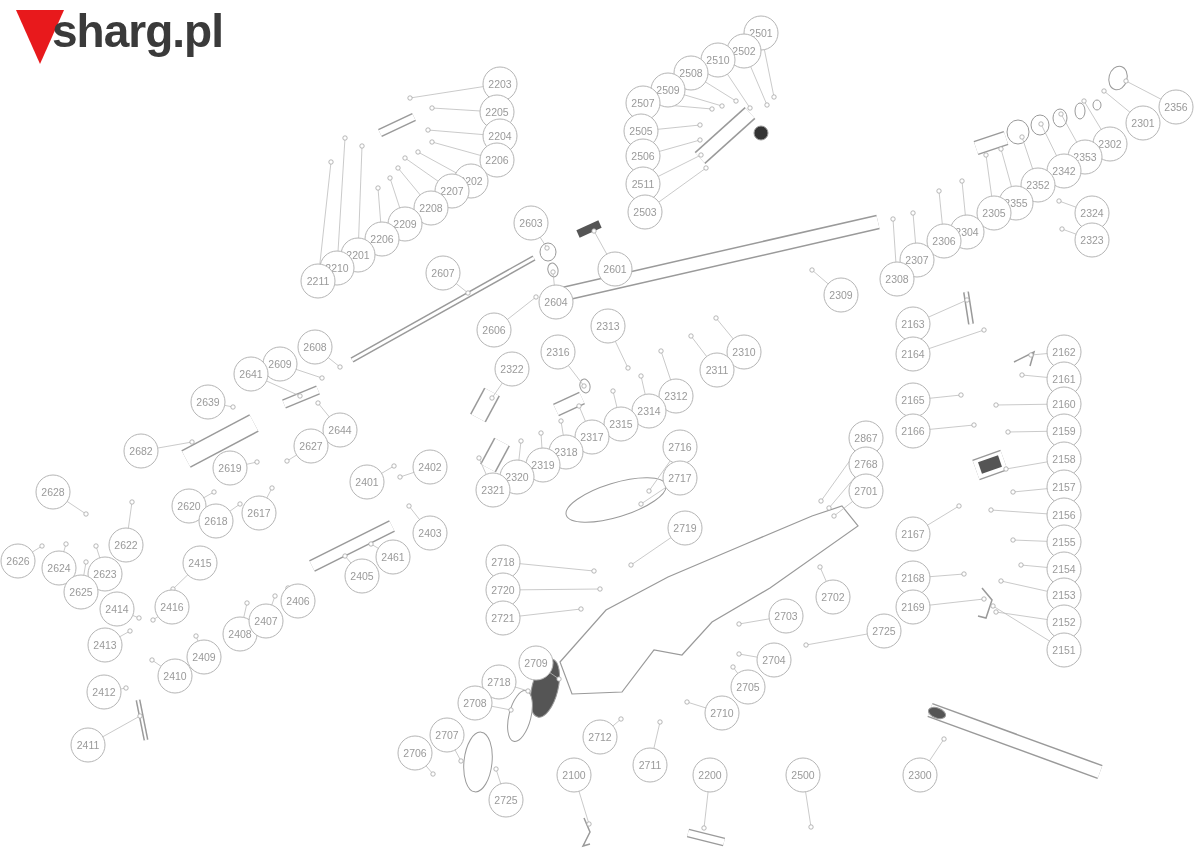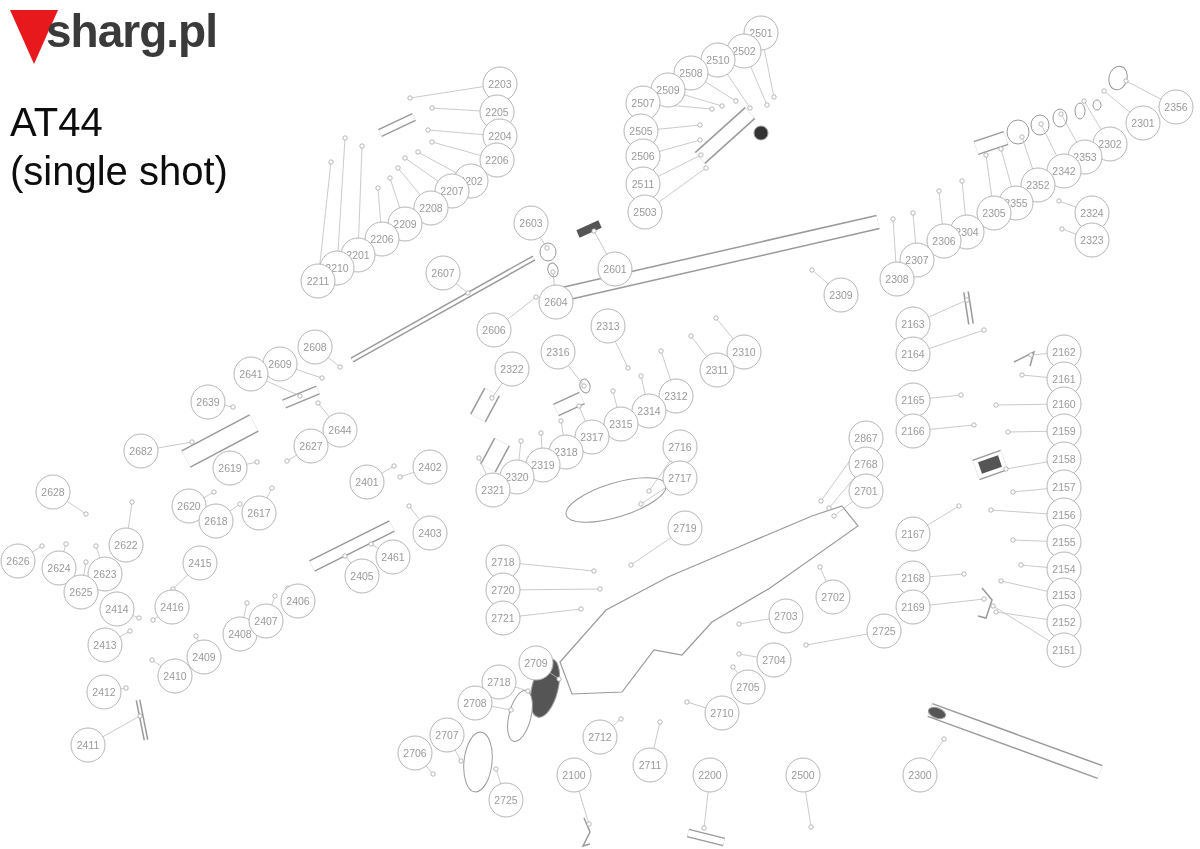--- a/index.html
+++ b/index.html
@@ -1,21 +1,21 @@
 <!DOCTYPE html>
 <html><head>
 <meta charset="utf-8">
 <style>
   html,body{margin:0;padding:0;}
   body{
     width:1200px;height:849px;position:relative;background:#ffffff;
     font-family:"Liberation Sans", sans-serif;overflow:hidden;
   }
   #stage{position:absolute;left:0;top:0;width:1200px;height:849px;}
-  header{position:absolute;left:10px;top:6px;z-index:5;}
+  header{position:absolute;left:16px;top:6px;z-index:5;}
   .logo{display:flex;align-items:flex-start;}
   .logo-triangle{
     width:0;height:0;display:inline-block;margin-top:4px;
     border-left:24px solid transparent;border-right:24px solid transparent;
     border-top:54px solid #e8191c;
   }
   .logo-text{
     font-size:46px;font-weight:700;color:#3a3a3a;letter-spacing:-1px;
     margin-left:-12px;line-height:1.1;
   }
@@ -971,16 +971,15 @@
           <text x="920" y="775" text-anchor="middle" dy="0.35em" font-size="10.5" fill="#9a9a9a">2300</text>
         </g>
       </g>
     </svg>
 
   <header>
     <div class="logo">
       <span class="logo-triangle"></span>
       <span class="logo-text">sharg.pl</span>
     </div>
-    <h1 class="page-title"><span>AT44</span><br><span>(single shot)</span></h1>
   </header>
 
 </div>
 
 </body></html>

